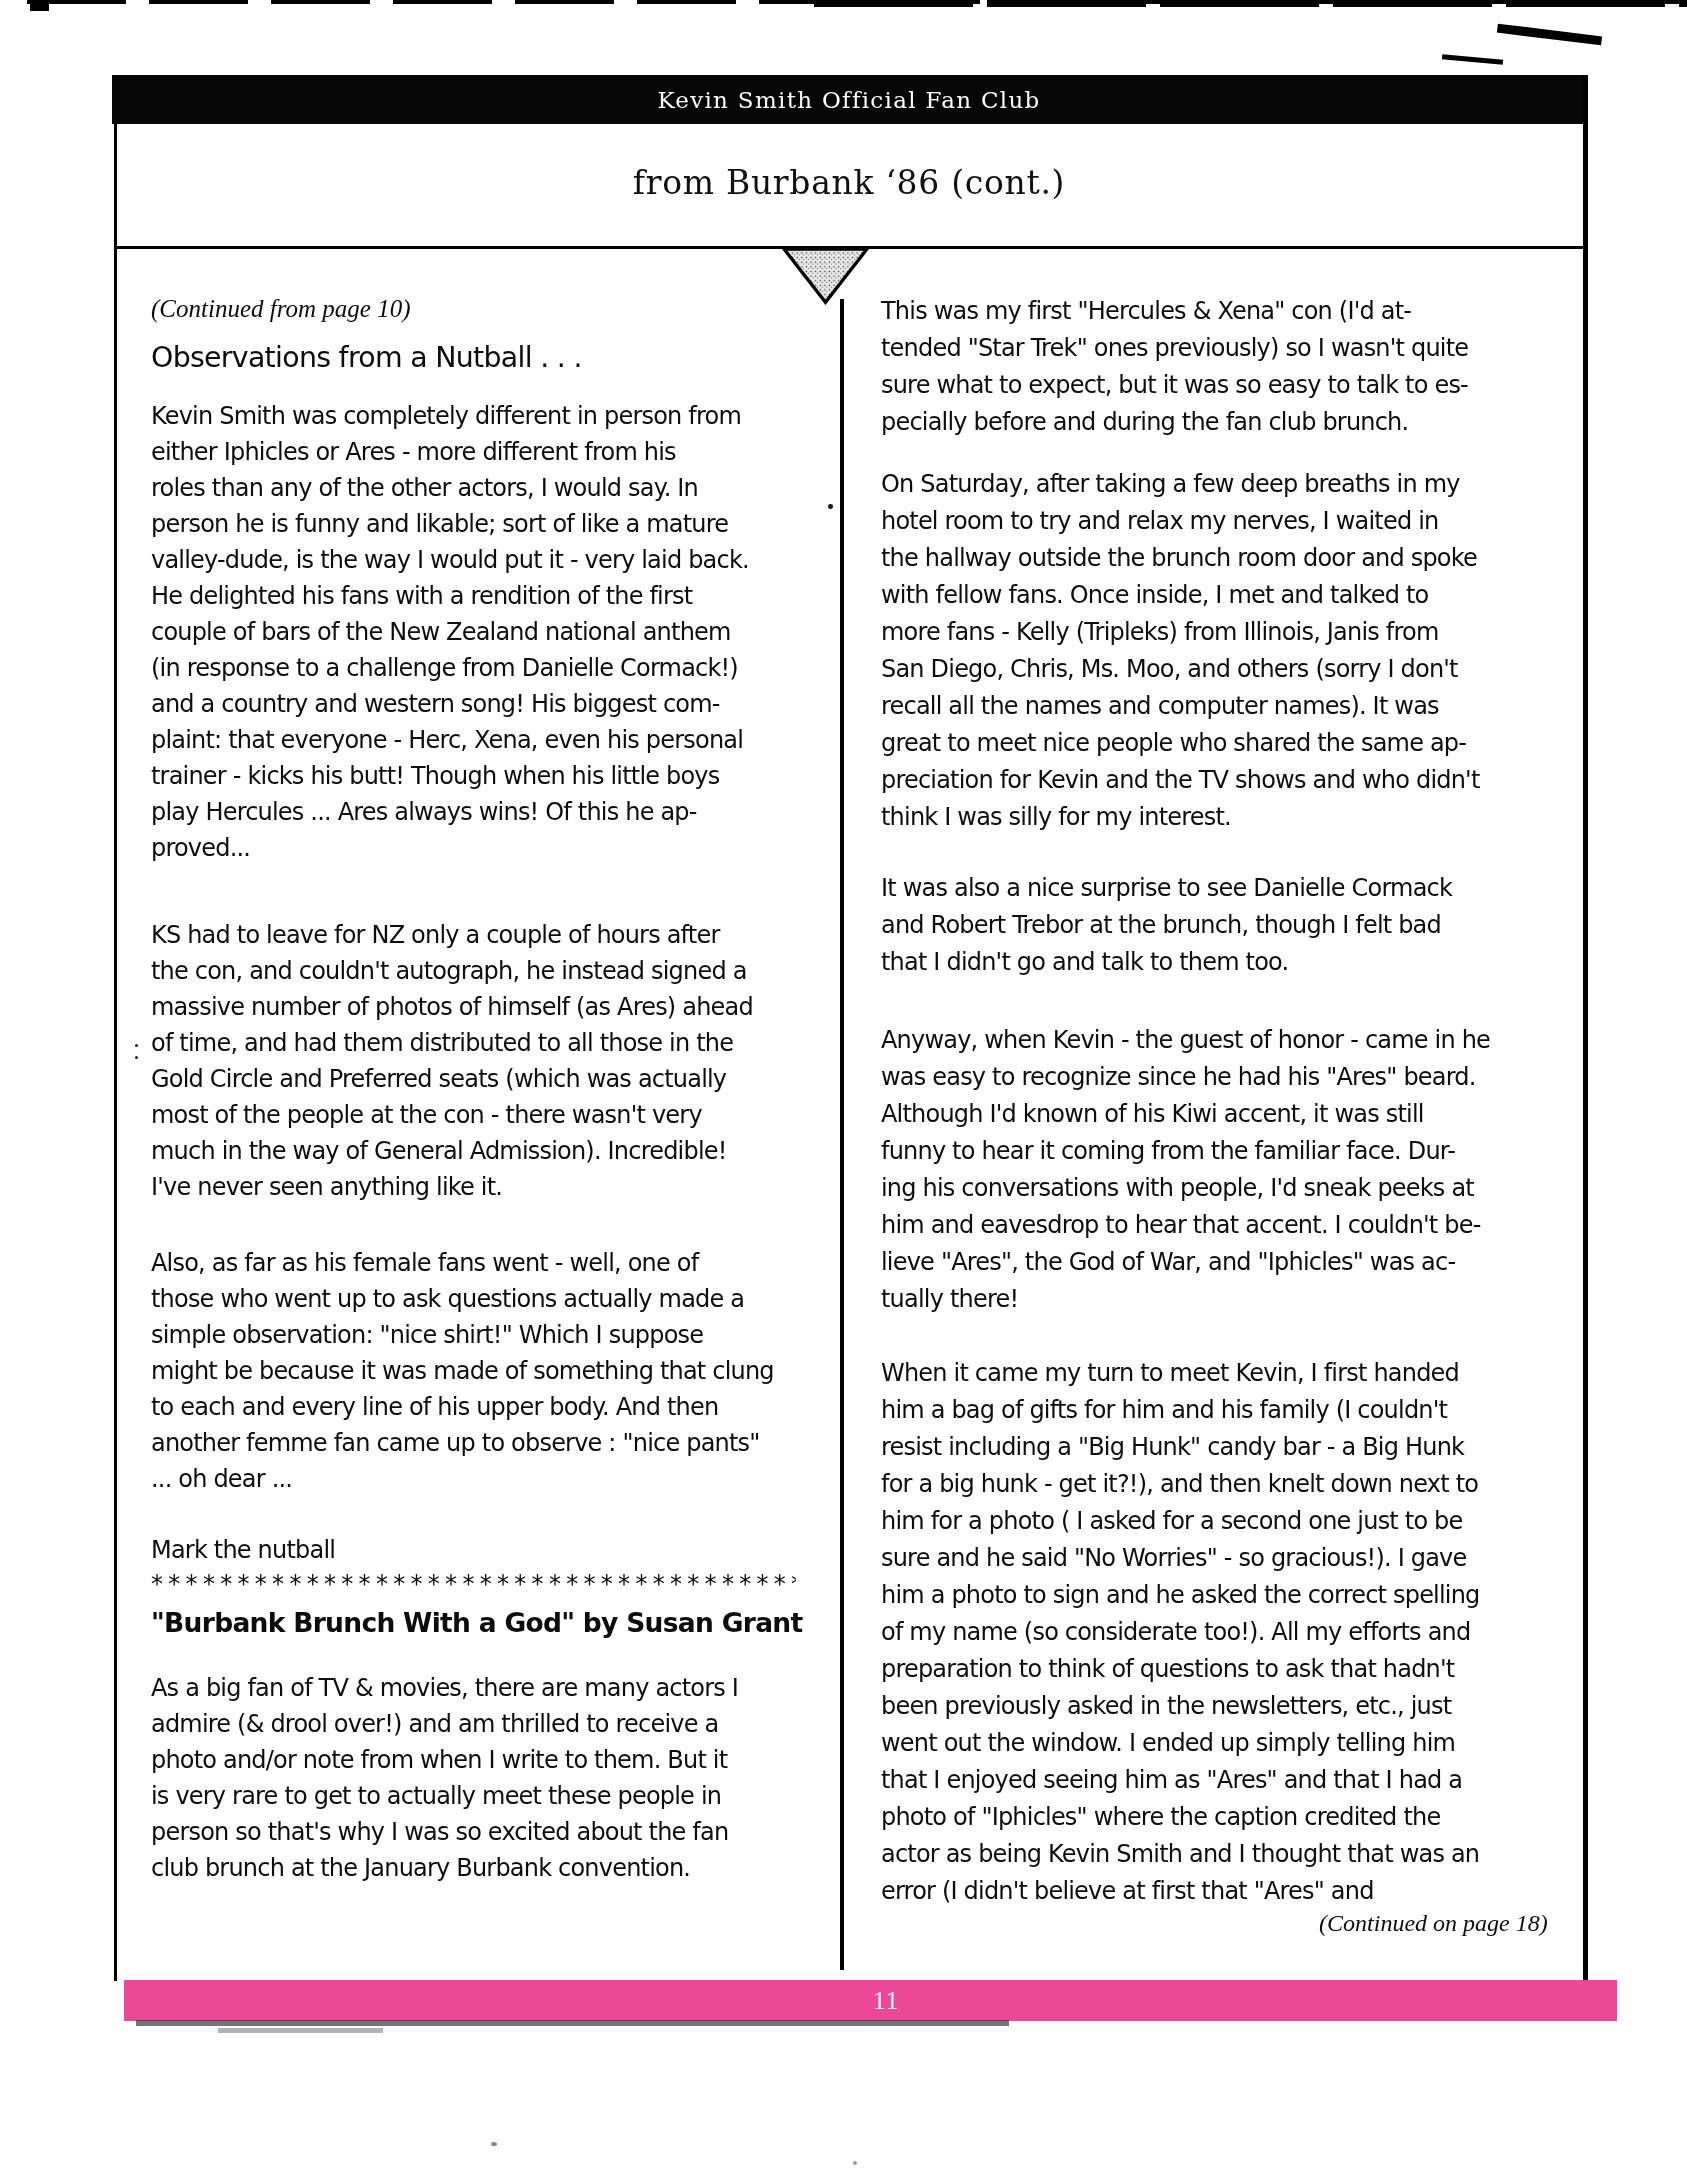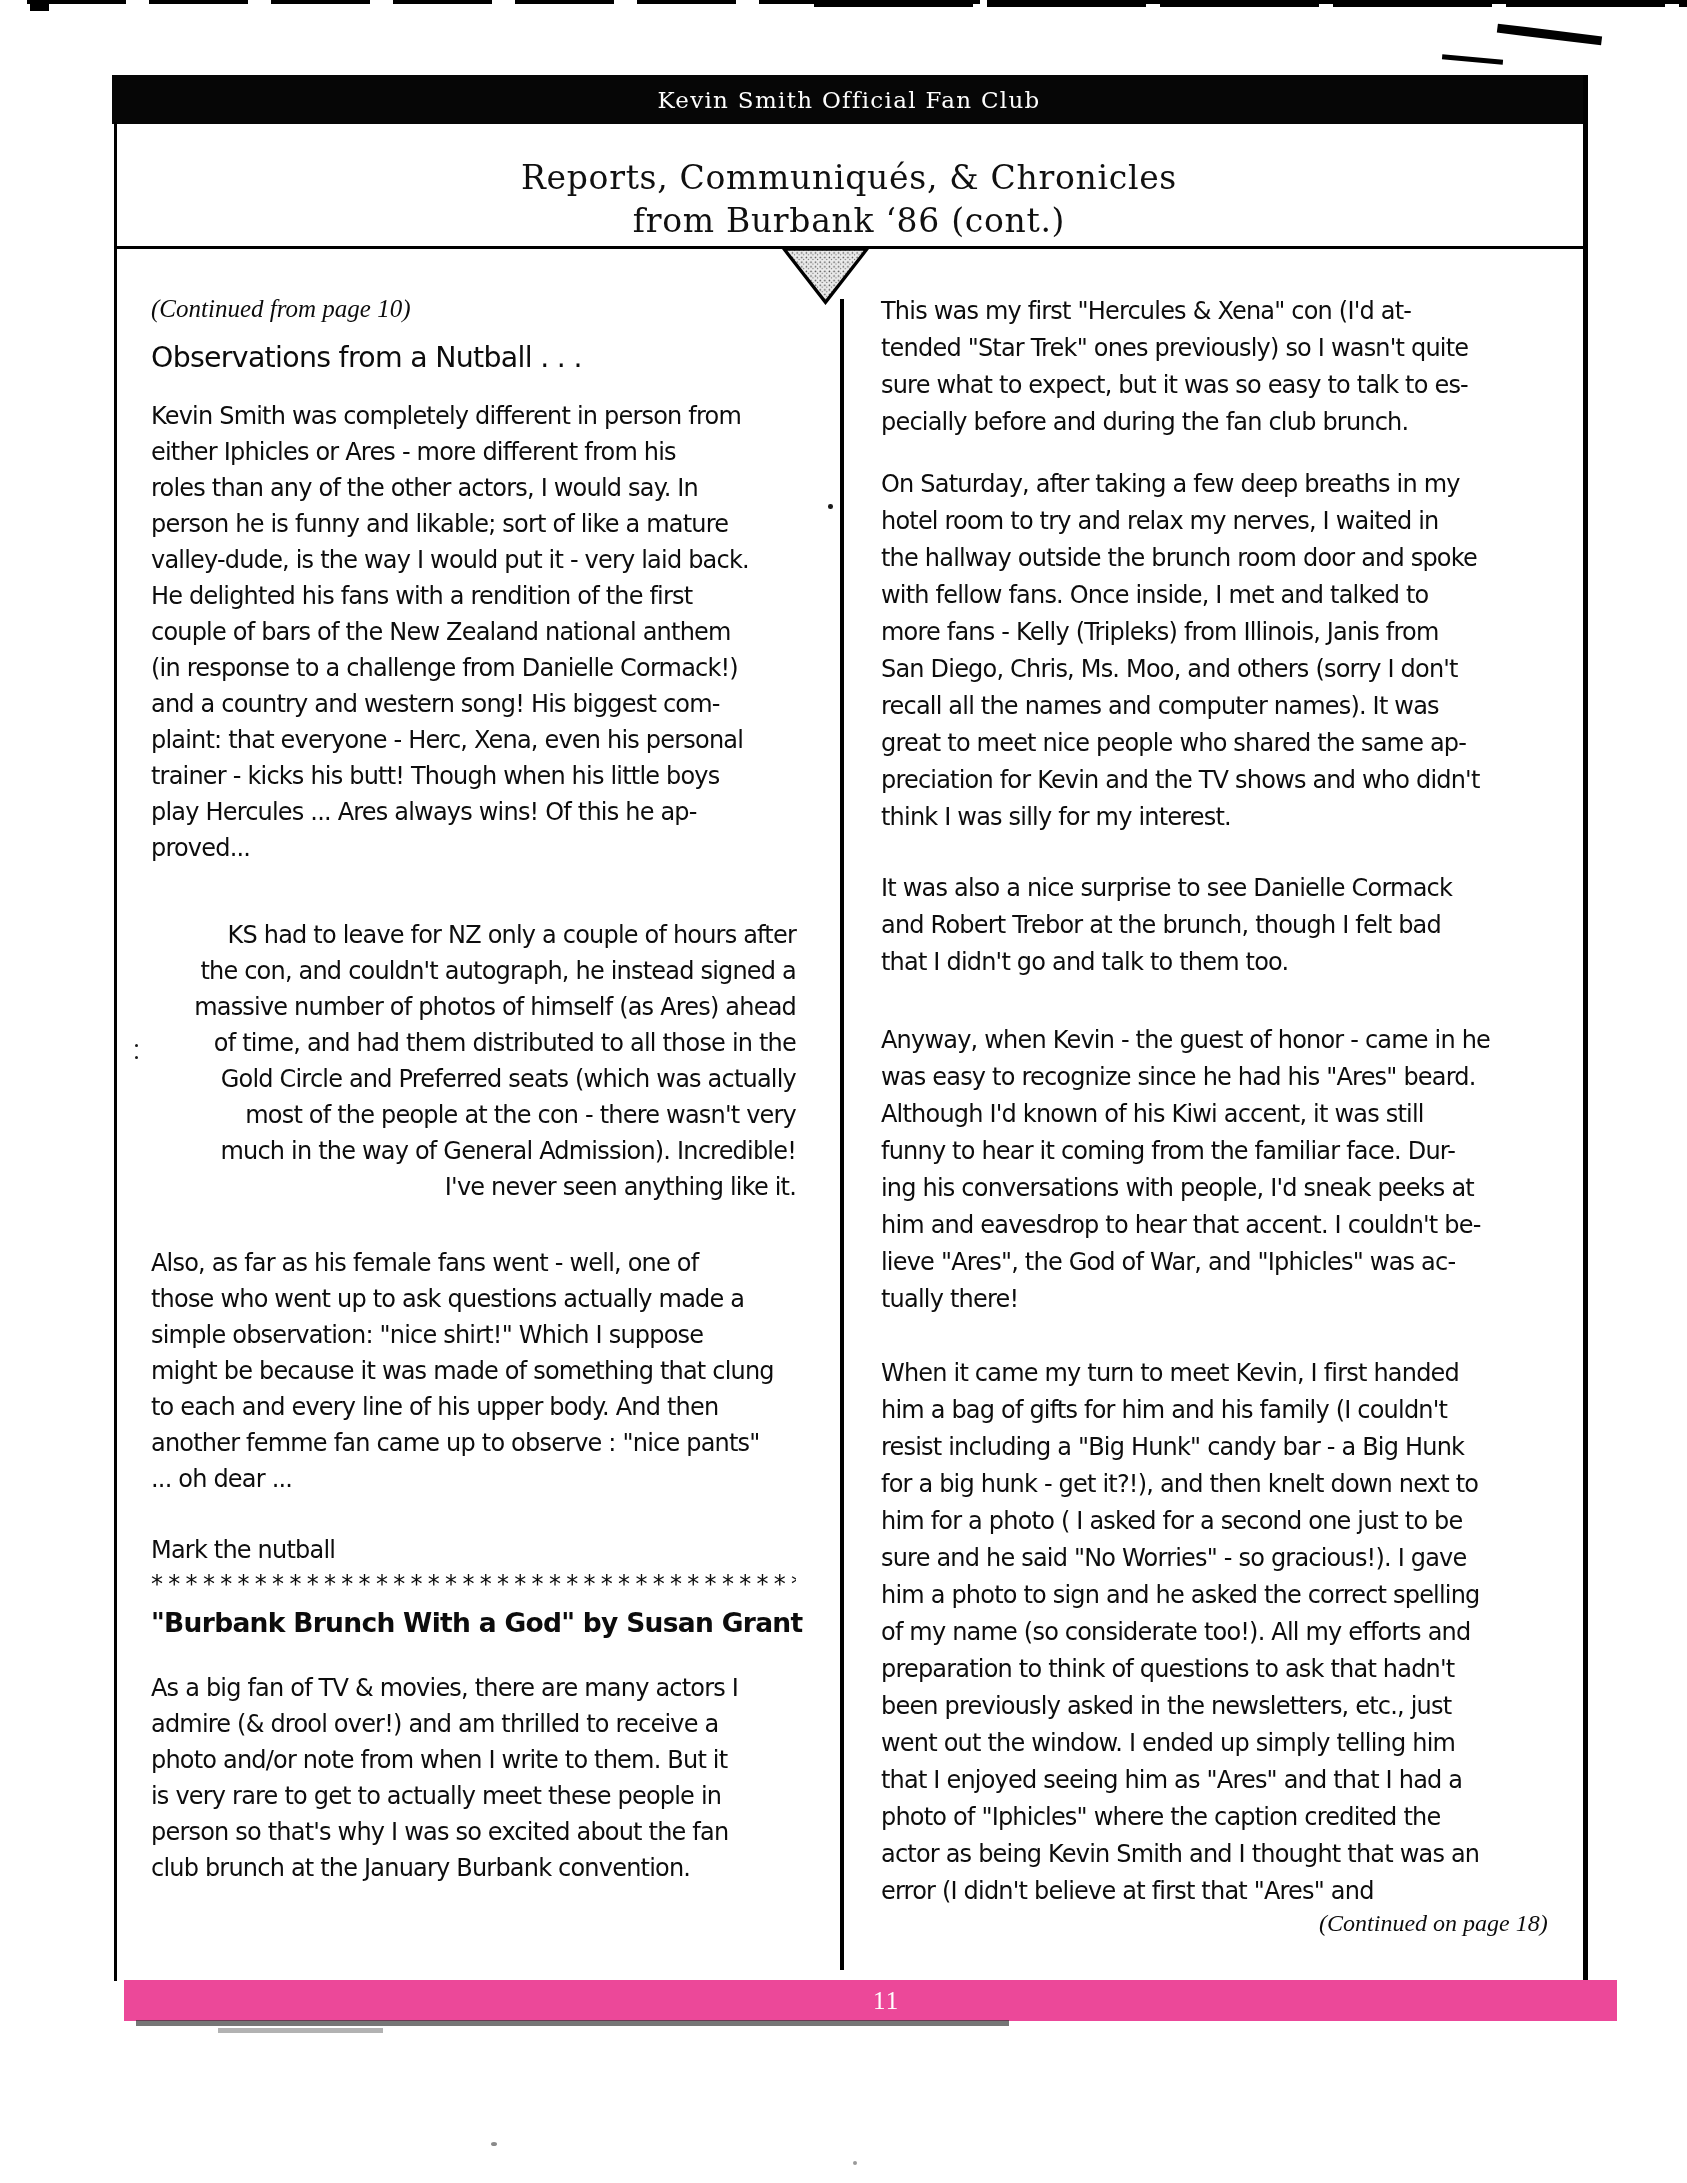--- a/index.html
+++ b/index.html
@@ -42,21 +42,21 @@
     font-family:"Liberation Serif",serif;font-size:25px;letter-spacing:1.3px;}
 
   
   .col-left{position:absolute;left:151px;top:293px;width:645px;}
   .col-right{position:absolute;left:881px;top:293px;width:668px;}
   .hand{font-size:24px;line-height:36px;letter-spacing:-0.8px;white-space:pre;color:#0d0d0d;}
   .col-right .hand{line-height:37px;}
   .cont-note{font-family:"Liberation Serif",serif;font-style:italic;font-size:25px;line-height:32px;letter-spacing:0;}
   .obs-heading{margin-top:17px;font-weight:normal;font-size:28.4px;line-height:32px;letter-spacing:-0.7px;white-space:pre;}
   .lp1{margin-top:24px;}
-  .lp2{margin-top:51px;text-align:right;}
+  .lp2{margin-top:51px;}
   .lp3{margin-top:40px;}
   .sig{margin-top:35px;}
   .stars{font-size:24px;line-height:33px;letter-spacing:5.3px;white-space:pre;overflow:hidden;}
   .byline{margin-top:5.3px;font-weight:bold;font-size:26.5px;line-height:34px;letter-spacing:-0.7px;white-space:pre;}
   .lp4{margin-top:30px;}
   .rp2{margin-top:25px;}
   .rp3{margin-top:34px;}
   .rp4{margin-top:41px;}
   .rp5{margin-top:37px;}
   .cont-on{margin-top:-2.6px;text-align:right;font-family:"Liberation Serif",serif;
@@ -76,21 +76,20 @@
   <div class="dot dot2"></div>
   <div class="dot dot3"></div>
   <div class="dot dot4"></div>
   <div class="dot dot5"></div>
 
   <div class="header-bar">
     <span class="header-bar-title">Kevin Smith Official Fan Club</span>
   </div>
 
   <div class="masthead">
-    <div class="m1">Reports, Communiqués, &amp; Chronicles</div>
     <div class="m2">from Burbank ‘86 (cont.)</div>
   </div>
 
   <div class="title-rule"></div>
 
   <svg class="ornament" width="87" height="58" viewBox="0 0 132 88">
     <defs>
       <pattern id="stip" width="7" height="7" patternUnits="userSpaceOnUse">
         <rect width="7" height="7" fill="#ececec"></rect>
         <circle cx="2" cy="2" r="1.2" fill="#4c4c4c"></circle>

